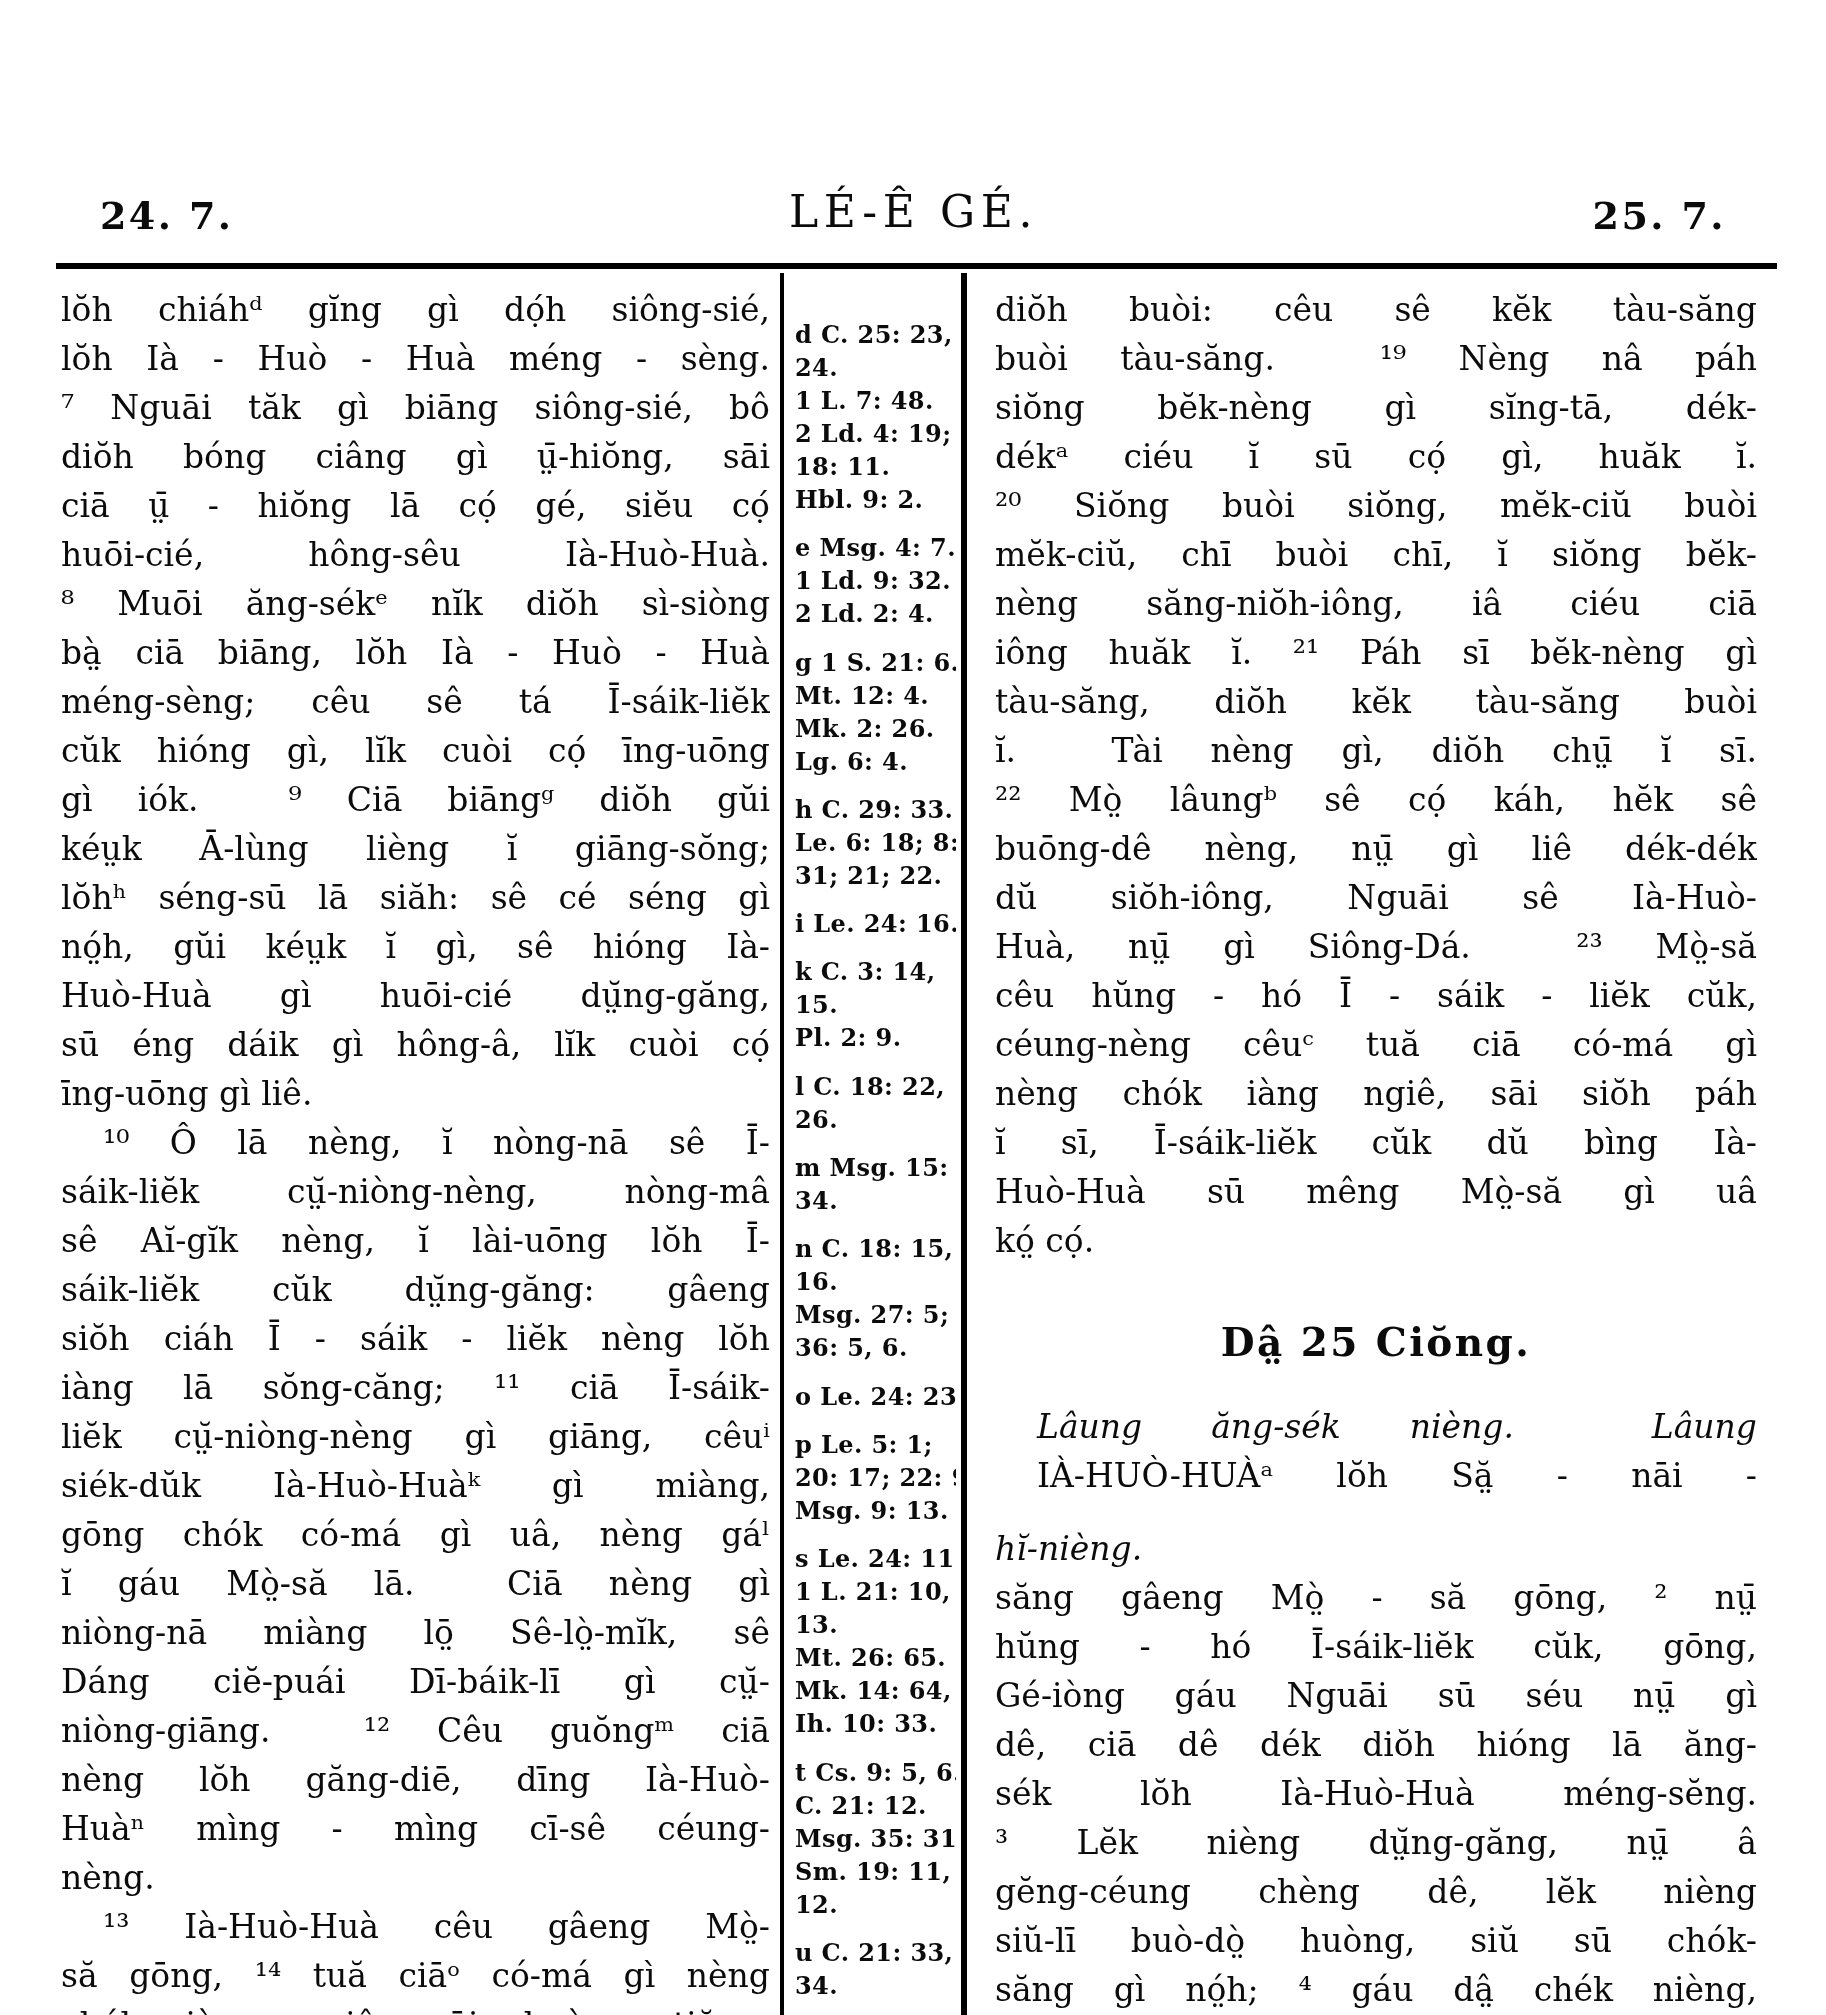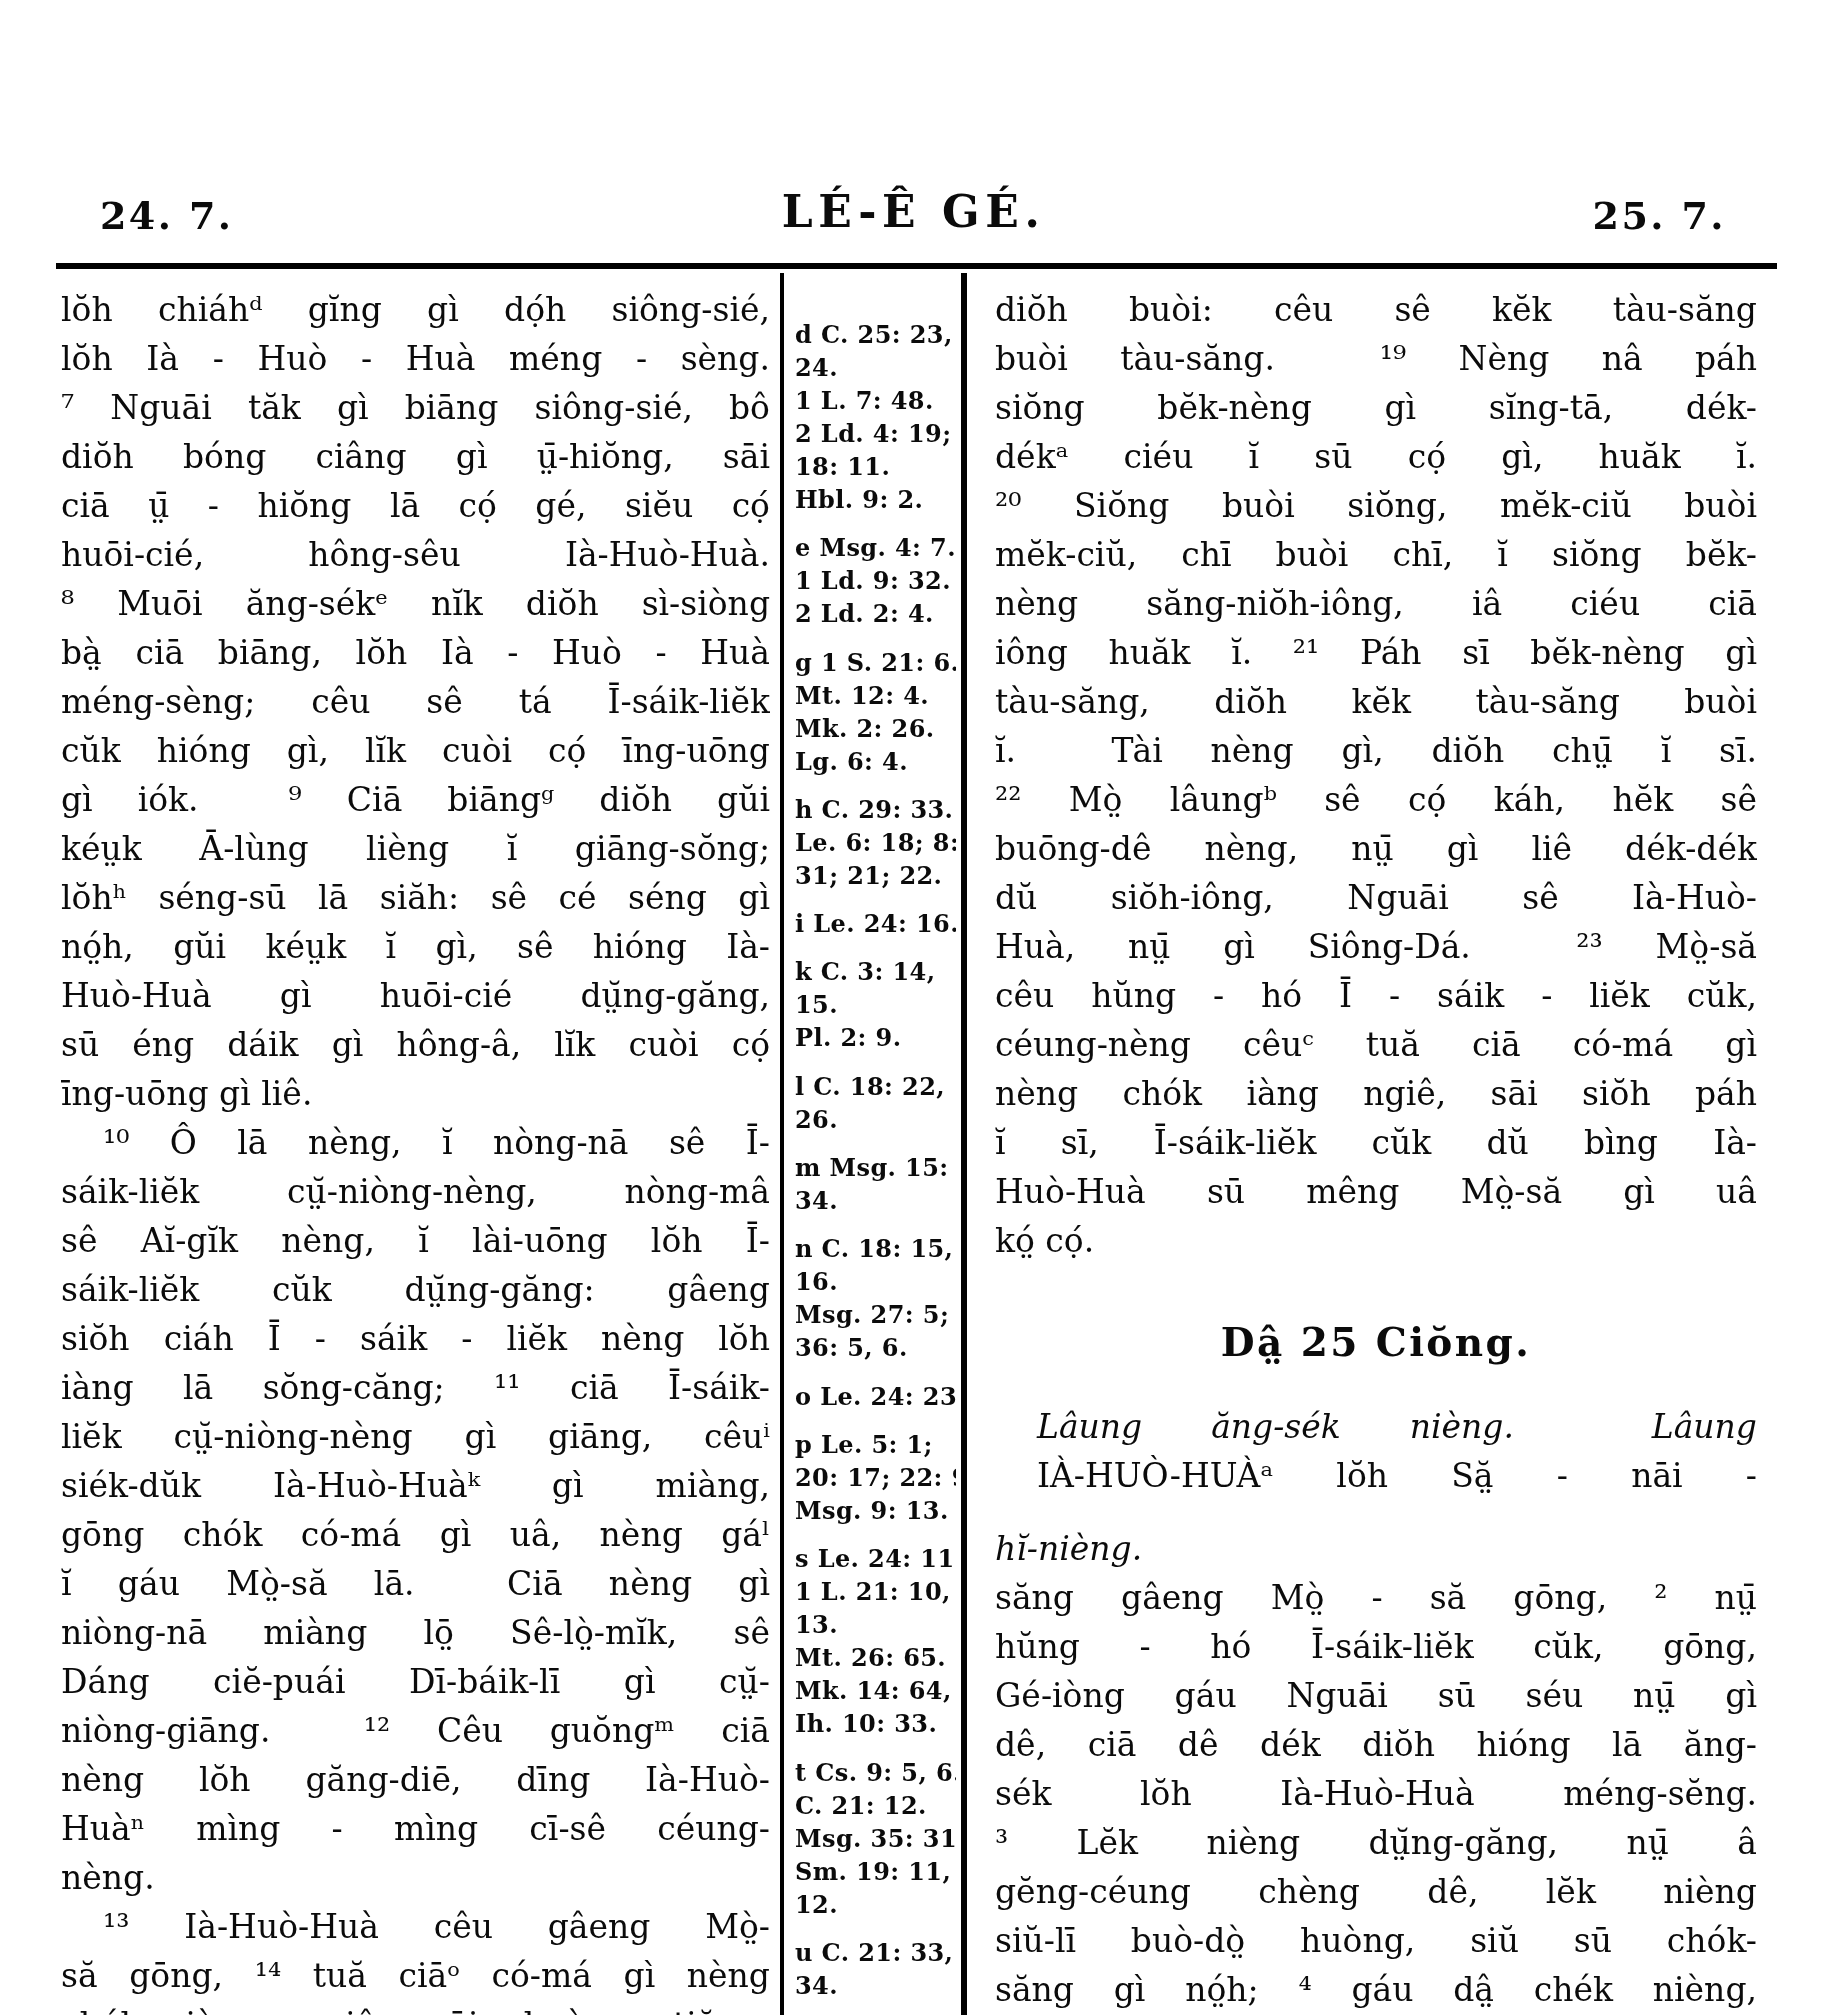--- a/index.html
+++ b/index.html
@@ -14,21 +14,21 @@
   
   .folio{
     position:absolute;top:193px;
     font-size:38px;font-weight:600;letter-spacing:2.4px;
   }
   .folio.left{left:64px;margin-left:36px;}
   .folio.right{right:101px;}
   .running-title{
     position:absolute;top:186px;left:0;right:0;
     text-align:center;
-    font-size:44px;font-weight:700;letter-spacing:5.6px;
+    font-size:44px;font-weight:400;letter-spacing:5.6px;
   }
   .header-rule{
     position:absolute;top:263px;left:56px;width:1721px;height:5.6px;
     background:#000;
   }
   
   .vrule{position:absolute;top:273px;height:2416px;background:#000;}
   .vrule.inner{left:780px;width:3.6px;}
   .vrule.outer{left:961px;width:6px;}
   

